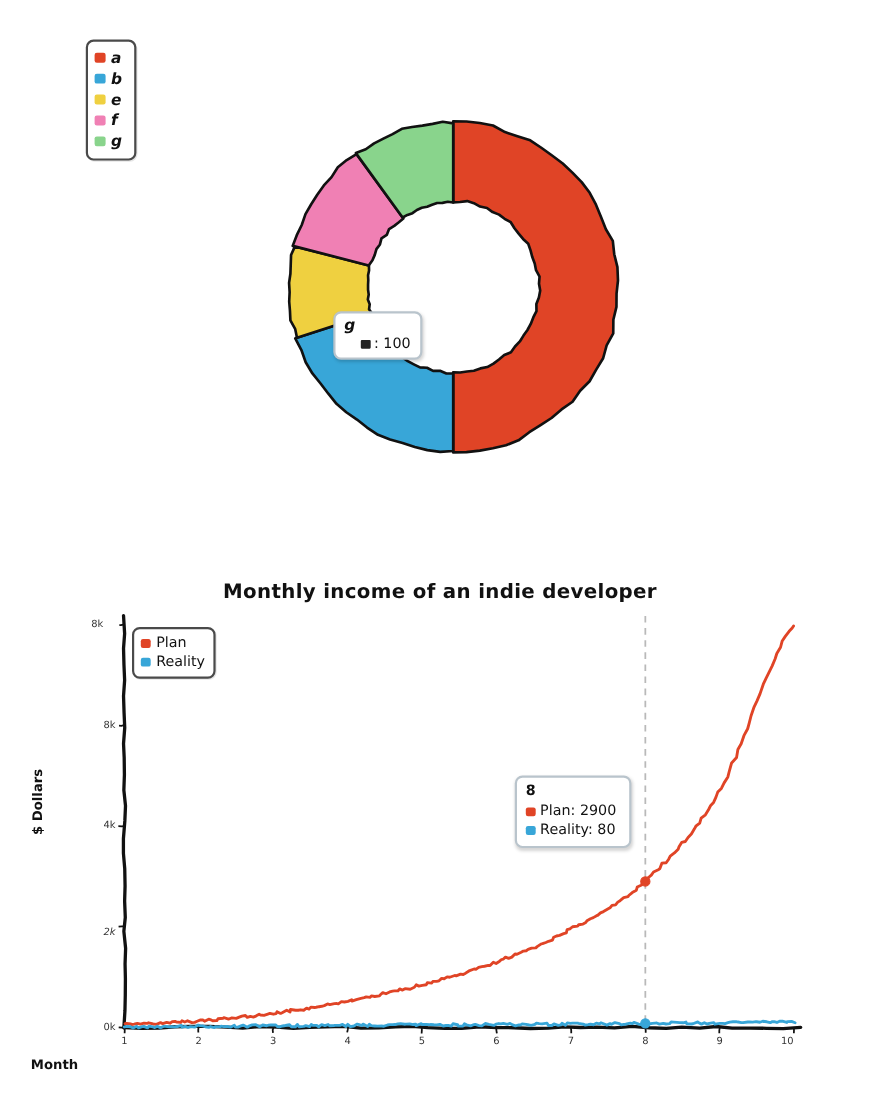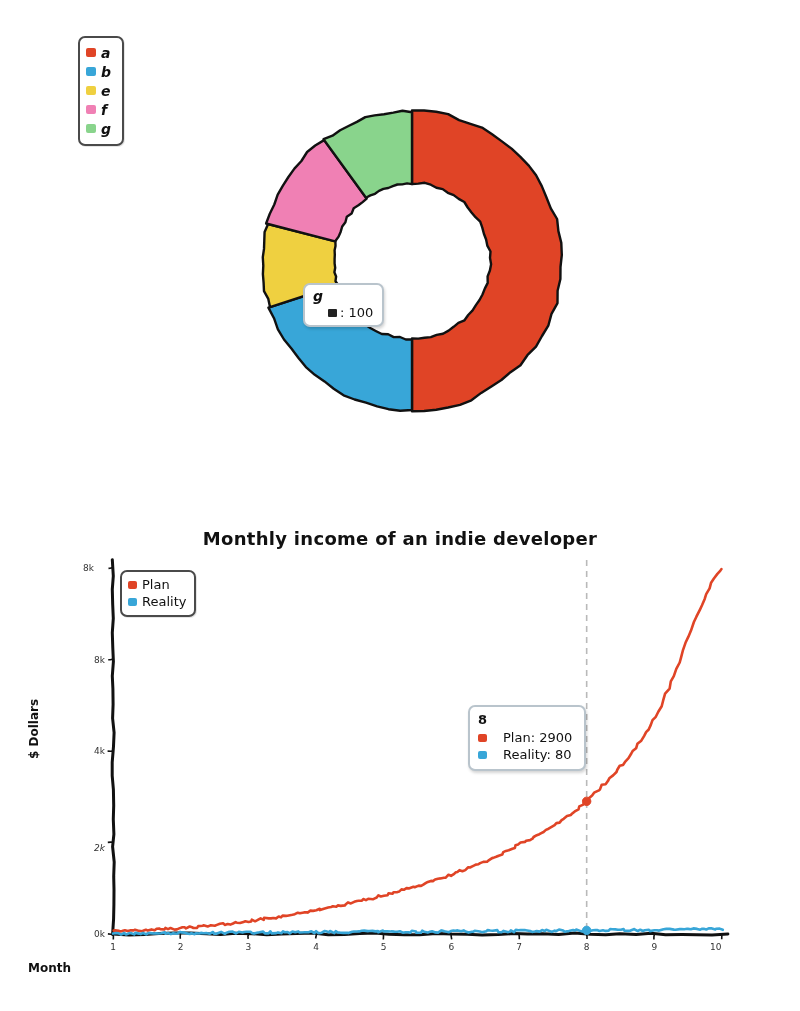--- a/index.html
+++ b/index.html
@@ -212,21 +212,21 @@
   #line-tooltip .tt-title {
     font-size: 13px;
     font-weight: 700;
     line-height: 16px;
     color: #111;
     margin-bottom: 1px;
   }
   #line-tooltip .tt-row {
     display: flex;
     align-items: center;
-    gap: 16px;
+    gap: 4px;
     font-size: 13px;
     line-height: 17px;
     color: #111;
   }
   #line-tooltip .tt-swatch {
     width: 9px;
     height: 8px;
     border-radius: 2px;
     flex: 0 0 auto;
   }

